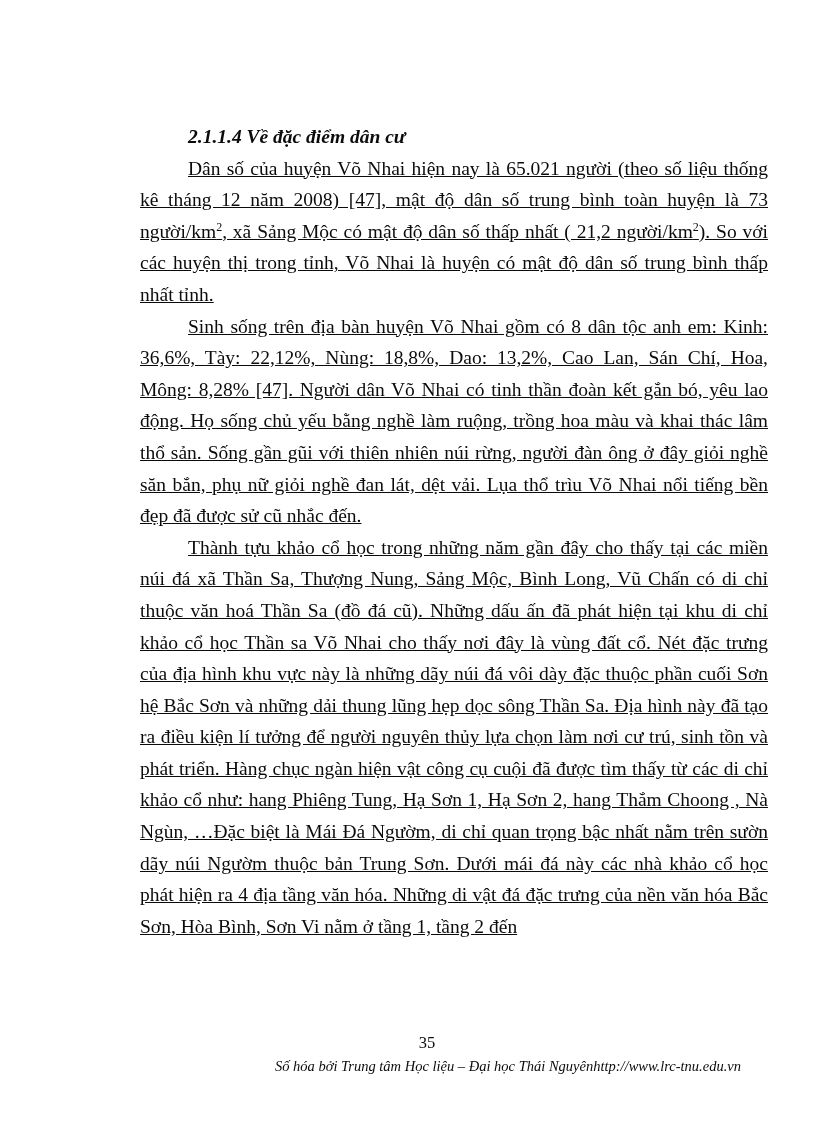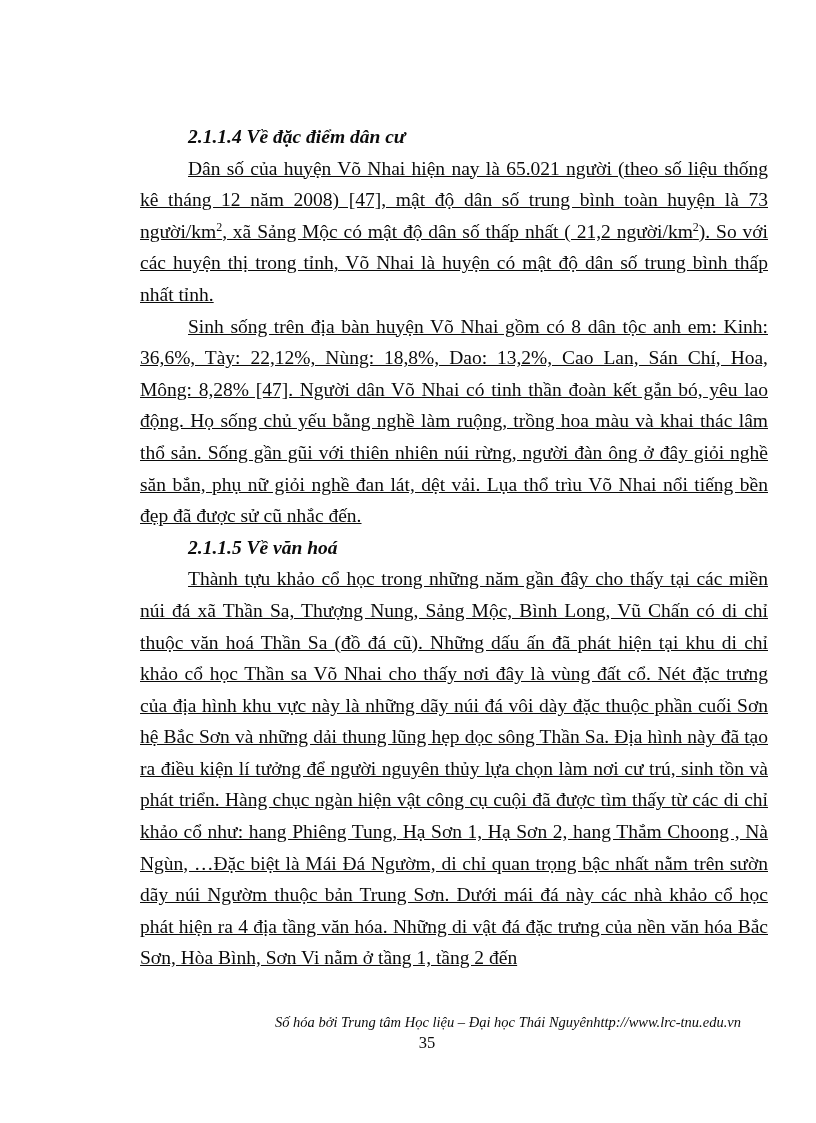--- a/index.html
+++ b/index.html
@@ -51,20 +51,21 @@
     display: flex;
     justify-content: flex-end;
     align-items: baseline;
     font-style: italic;
     font-size: 14.5px;
     line-height: 20px;
   }
   .footer-right {
     text-decoration: none;
     color: #0b0b0b;
+    margin-top: 44px;
   }
   .page-number {
     position: absolute;
     left: 113px;
     top: 1031px;
     width: 628px;
     text-align: center;
     font-size: 16.5px;
     line-height: 24px;
     font-family: Liberation Serif, serif;
@@ -76,21 +77,20 @@
 <div class="page">
 
   <div class="content">
 
     <h3 class="heading">2.1.1.4 Về đặc điểm dân cư</h3>
 
     <p class="para"><span>Dân số của huyện Võ Nhai hiện nay là 65.021 người (theo số liệu thống kê tháng 12 năm 2008) [47], mật độ dân số trung bình toàn huyện là 73 người/km</span><sup class="km-sup">2</sup><span>, xã Sảng Mộc có mật độ dân số thấp nhất ( 21,2 người/km</span><sup class="km-sup">2</sup><span>). So với các huyện thị trong tỉnh, Võ Nhai là huyện có mật độ dân số trung bình thấp nhất tỉnh.</span></p>
 
     <p class="para">Sinh sống trên địa bàn huyện Võ Nhai gồm có 8 dân tộc anh em: Kinh: 36,6%, Tày: 22,12%, Nùng: 18,8%, Dao: 13,2%, Cao Lan, Sán Chí, Hoa, Mông: 8,28% [47]. Người dân Võ Nhai có tinh thần đoàn kết gắn bó, yêu lao động. Họ sống chủ yếu bằng nghề làm ruộng, trồng hoa màu và khai thác lâm thổ sản. Sống gần gũi với thiên nhiên núi rừng, người đàn ông ở đây giỏi nghề săn bắn, phụ nữ giỏi nghề đan lát, dệt vải. Lụa thổ trìu Võ Nhai nổi tiếng bền đẹp đã được sử cũ nhắc đến.</p>
 
-    <h3 class="heading">2.1.1.5 Về văn hoá</h3>
 
     <p class="para">Thành tựu khảo cổ học trong những năm gần đây cho thấy tại các miền núi đá xã Thần Sa, Thượng Nung, Sảng Mộc, Bình Long, Vũ Chấn có di chỉ thuộc văn hoá Thần Sa (đồ đá cũ). Những dấu ấn đã phát hiện tại khu di chỉ khảo cổ học Thần sa Võ Nhai cho thấy nơi đây là vùng đất cổ. Nét đặc trưng của địa hình khu vực này là những dãy núi đá vôi dày đặc thuộc phần cuối Sơn hệ Bắc Sơn và những dải thung lũng hẹp dọc sông Thần Sa. Địa hình này đã tạo ra điều kiện lí tưởng để người nguyên thủy lựa chọn làm nơi cư trú, sinh tồn và phát triển. Hàng chục ngàn hiện vật công cụ cuội đã được tìm thấy từ các di chỉ khảo cổ như: hang Phiêng Tung, Hạ Sơn 1, Hạ Sơn 2, hang Thắm Choong , Nà Ngùn, …Đặc biệt là Mái Đá Ngườm, di chỉ quan trọng bậc nhất nằm trên sườn dãy núi Ngườm thuộc bản Trung Sơn. Dưới mái đá này các nhà khảo cổ học phát hiện ra 4 địa tầng văn hóa. Những di vật đá đặc trưng của nền văn hóa Bắc Sơn, Hòa Bình, Sơn Vi nằm ở tầng 1, tầng 2 đến</p>
 
   </div>
 
   <div class="footer">
     <span class="footer-left">Số hóa bởi Trung tâm Học liệu – Đại học Thái Nguyên</span>
     <a class="footer-right" href="#">http://www.lrc-tnu.edu.vn</a>
   </div>
 

